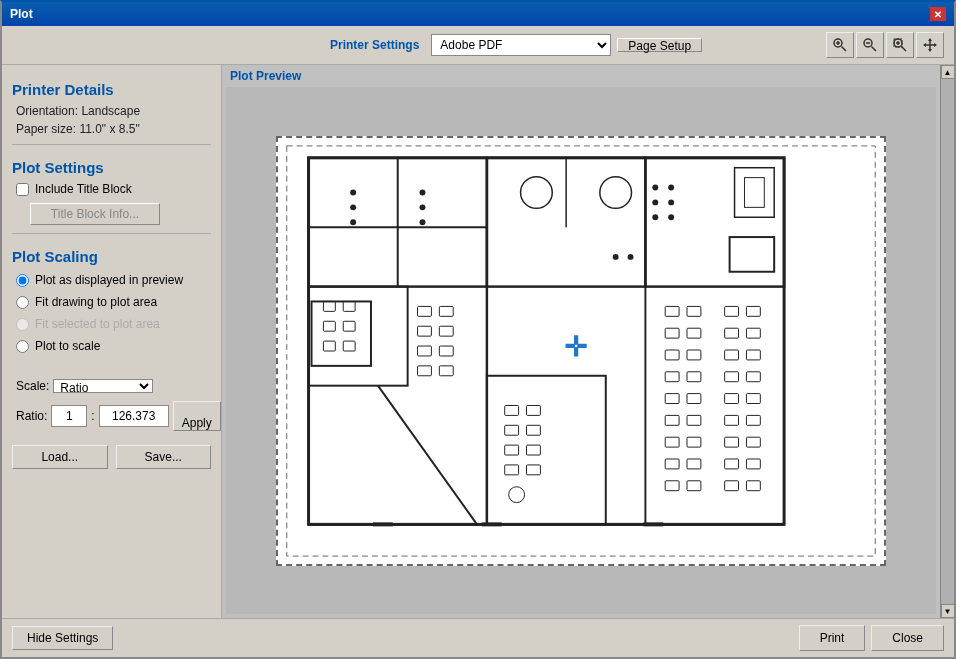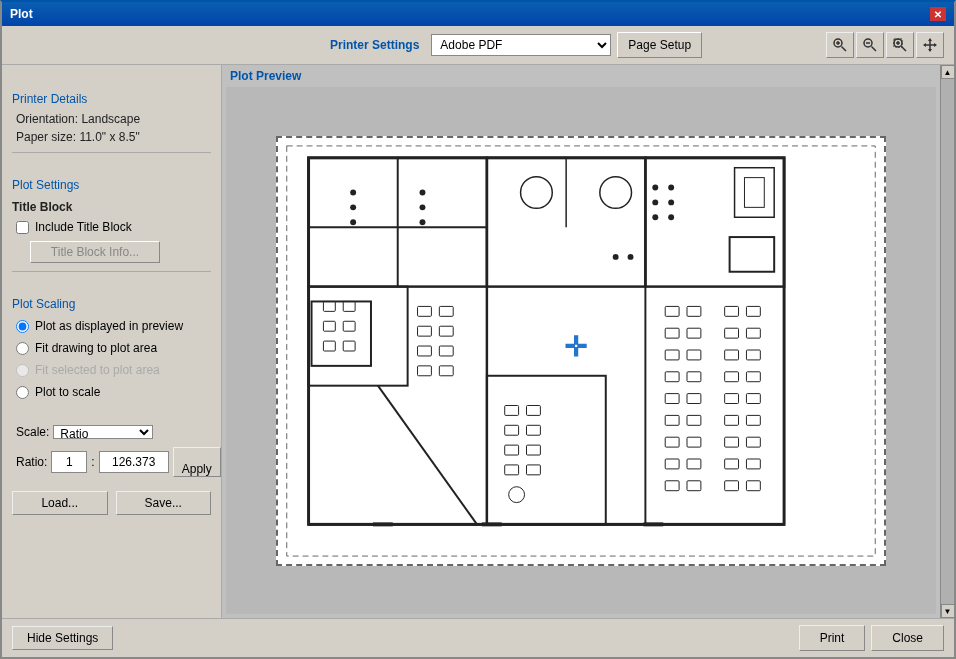--- a/index.html
+++ b/index.html
@@ -73,21 +73,21 @@
     .printer-select {
       width: 180px;
       height: 22px;
       border: 1px solid #888;
       background: white;
       font-size: 12px;
       padding: 0 4px;
     }
 
     .page-setup-btn {
-      height: 26px;
+      height: 14px;
       background: #d4d0c8;
       border: 1px solid #888;
       border-top: 1px solid #fff;
       border-left: 1px solid #fff;
       padding: 0 10px;
       cursor: pointer;
       font-size: 12px;
     }
 
     .nav-buttons {
@@ -123,24 +123,24 @@
       padding: 10px;
       border-right: 1px solid #aaa;
       display: flex;
       flex-direction: column;
       gap: 4px;
       overflow-y: auto;
     }
 
     .section-title {
       color: #0055aa;
-      font-weight: normal;
-      font-size: 12px;
+      font-weight: bold;
+      font-size: 15px;
       margin-bottom: 2px;
-      margin-top: 17px;
+      margin-top: 6px;
     }
 
     .info-row {
       font-size: 12px;
       color: #222;
       padding-left: 4px;
     }
 
     .subsection-title {
       font-weight: bold;
@@ -455,21 +455,20 @@
       </div>
       <div class="info-row">
         <span>Paper size:</span>
         <span>11.0" x 8.5"</span>
       </div>
 
       <hr class="divider">
 
       <div class="section-title">Plot Settings</div>
 
-      <div class="subsection-title">Title Block</div>
 
       <div class="checkbox-row">
         <input type="checkbox" id="includeTitleBlock" style="">
         <label for="includeTitleBlock">Include Title Block</label>
       </div>
 
       <button class="title-block-btn" disabled="">Title Block Info...</button>
 
       <hr class="divider">
 

